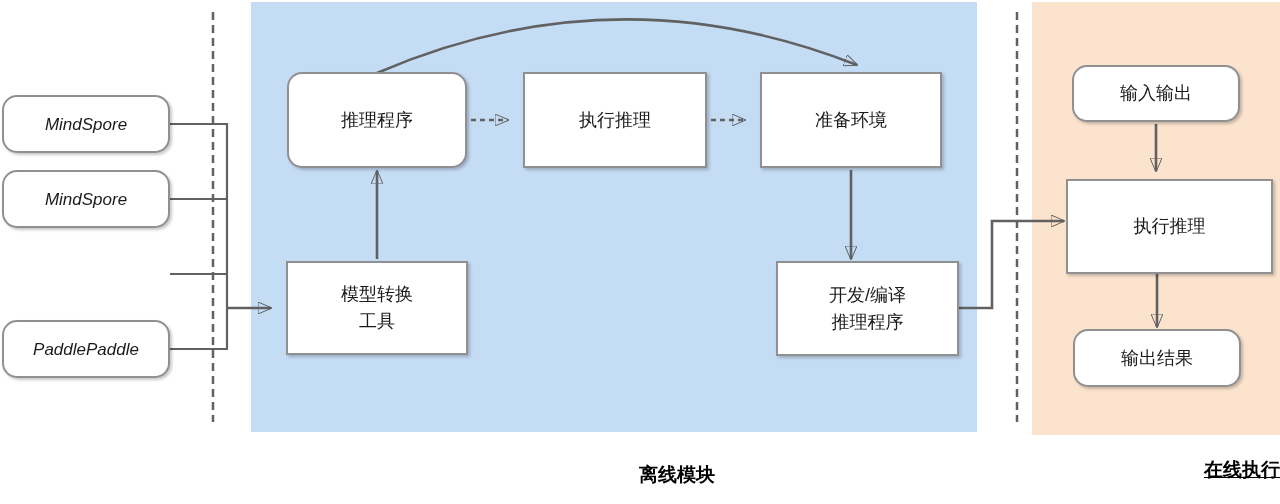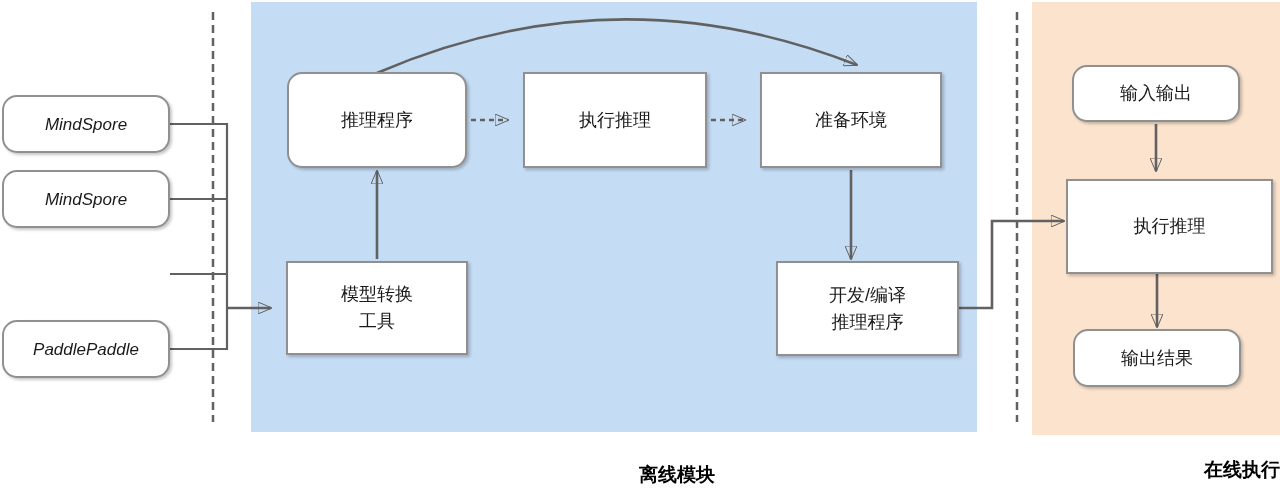--- a/index.html
+++ b/index.html
@@ -33,21 +33,21 @@
     font-size:18px;line-height:27px;font-weight:500;
     box-shadow:2px 2px 3px rgba(0,0,0,0.22);
   }
   .rounded{border-radius:15px;}
   .fw{font-size:17px;font-weight:400;left:2px;width:168px;height:58px;font-style:italic;}
   .region-label{
     position:absolute;z-index:3;color:#000;
     font-size:19px;font-weight:700;text-align:right;
   }
   .label-offline{left:555px;top:462px;width:160px;}
-  .label-online{left:1032px;top:457px;width:248px;}
+  .label-online{left:1032px;top:457px;width:248px;text-decoration:underline;}
 </style>
 </head>
 <body>
 
 <div class="stage">
 
   <div class="region region-offline"></div>
   <div class="region region-online"></div>
 
   <svg class="connector-layer" width="1280" height="504" viewBox="0 0 1280 504" xmlns="http://www.w3.org/2000/svg">

